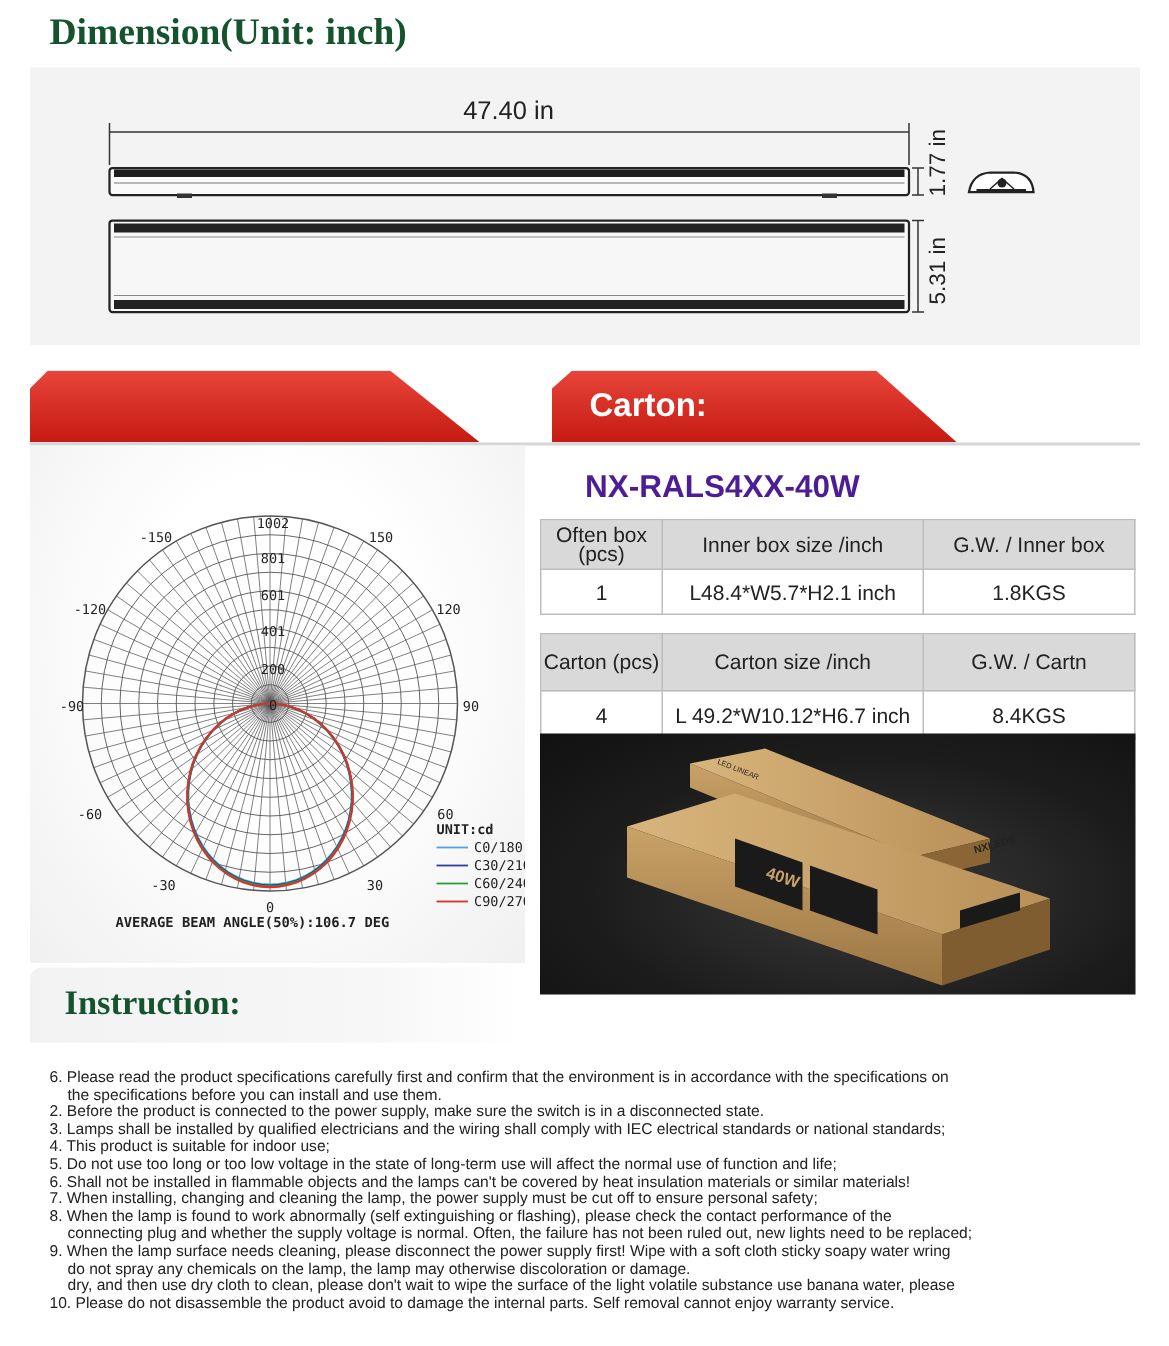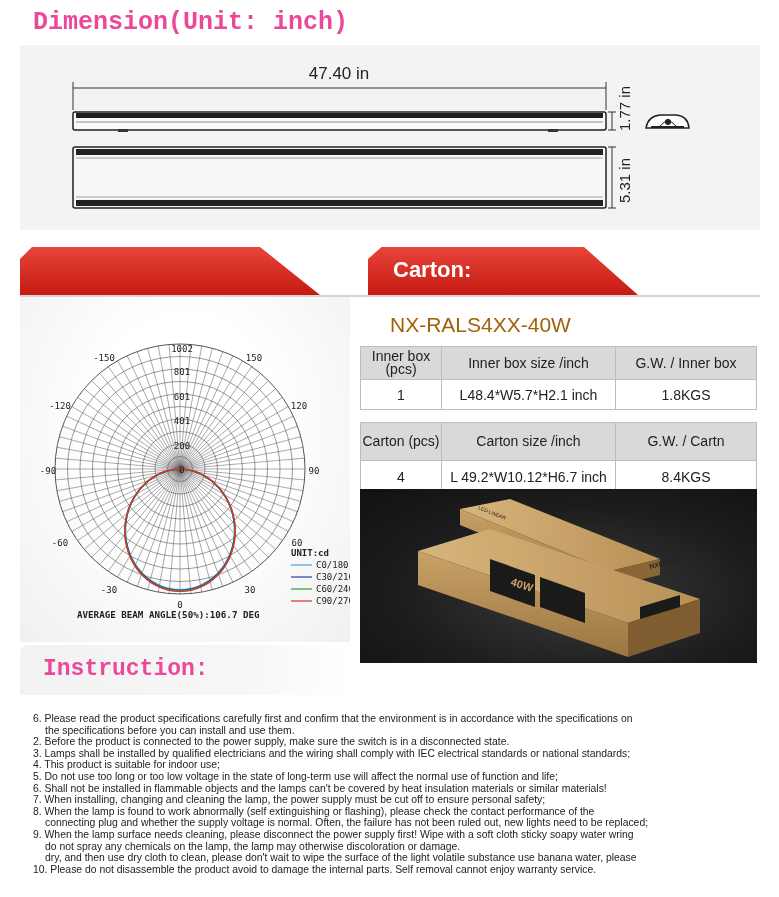--- a/index.html
+++ b/index.html
@@ -1,39 +1,39 @@
 <!DOCTYPE html>
 <html><head>
 <meta charset="utf-8">
 <style>
   html, body { margin:0; padding:0; }
   body { width:779px; height:897px; background:#ffffff; position:relative; overflow:hidden;
          font-family:"Liberation Sans", sans-serif; color:#222; }
   .abs { position:absolute; }
-  .title-red { color:#ec4899; font-weight:bold; font-family:Liberation Mono, monospace; }
+  .title-red { color:#14532d; font-weight:bold; font-family:Liberation Serif, serif; }
 
   
   #dim-title { left:33px; top:8px; font-size:25px; }
   #dim-box { left:20px; top:45px; width:740px; height:185px; background:#f3f3f3; }
 
   
   .ribbon { height:48px; background:linear-gradient(180deg,#e8453a 0%,#c51a12 100%); }
   #rib-left { left:20px; top:247px; width:300px;
     clip-path: polygon(0 100%, 0 25%, 4% 0, 80% 0, 100% 100%);
     border-radius:6px 0 0 0; }
   #rib-right { left:368px; top:247px; width:270px;
     clip-path: polygon(0 100%, 0 25%, 5% 0, 80% 0, 100% 100%); }
   #packing-title { left:393px; top:257px; font-size:22px; color:#fff; font-weight:bold; }
   #grey-band { left:20px; top:295px; width:740px; height:2px; background:#d6d6d6; }
 
   #polar-bg { left:20px; top:297px; width:330px; height:345px;
     background:radial-gradient(ellipse at 50% 40%, #ffffff 40%, #f0f0f0 100%); }
 
   
-  #model-title { left:390px; top:313px; font-size:21px; font-weight:normal; color:#a16207; }
+  #model-title { left:390px; top:313px; font-size:21px; font-weight:bold; color:#4c1d95; }
   table.pack { position:absolute; left:360px; width:397px; border-collapse:collapse; font-size:14px; color:#222; }
   table.pack td { text-align:center; border:1px solid #bdbdbd; padding:0; }
   table.pack tr.hdr td { background:#d9d9d9; line-height:13px; font-size:14px; }
   #tbl1 { top:346px; }
   #tbl2 { top:422px; }
 
   #photo { left:360px; top:489px; width:397px; height:174px;
     background:radial-gradient(ellipse at 55% 60%, #3a3a3a 0%, #1c1c1c 60%, #111 100%); overflow:hidden; }
 
   
@@ -227,21 +227,21 @@
     </g>
     <text x="57" y="321" font-weight="bold" font-size="9.2">AVERAGE BEAM ANGLE(50%):106.7 DEG</text>
   </g>
 </svg>
 
 <div class="abs" id="model-title">NX-RALS4XX-40W</div>
 
 <table class="pack" id="tbl1">
   <tbody>
       <tr class="hdr" style="height:33px">
-    <td style="width:80px"><span>Inner box (pcs)</span></td>
+    <td style="width:80px"><span>Often box (pcs)</span></td>
     <td style="width:173px"><span>Inner box size /inch</span></td>
     <td><span>G.W. / Inner box</span></td>
   </tr>
   <tr style="height:30px">
     <td>1</td>
     <td>L48.4*W5.7*H2.1 inch</td>
     <td>1.8KGS</td>
   </tr>
 </tbody>
   </table>

